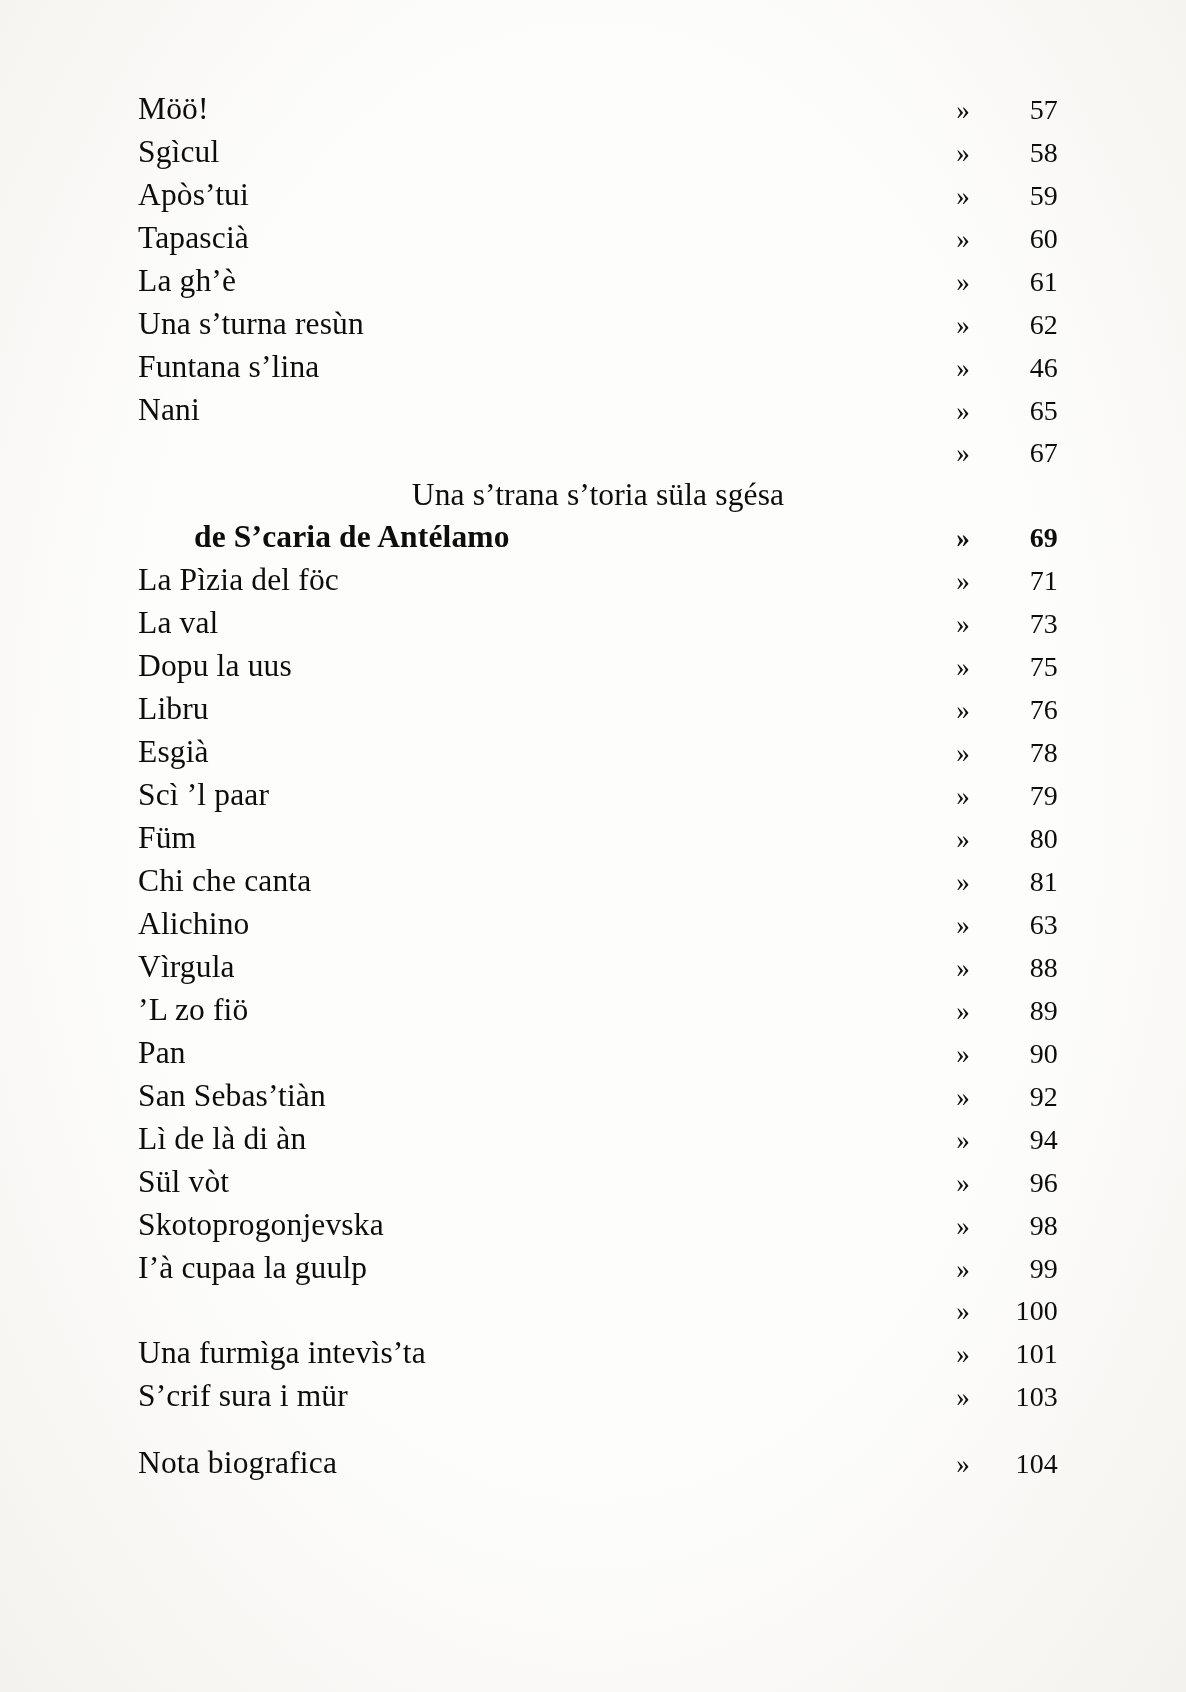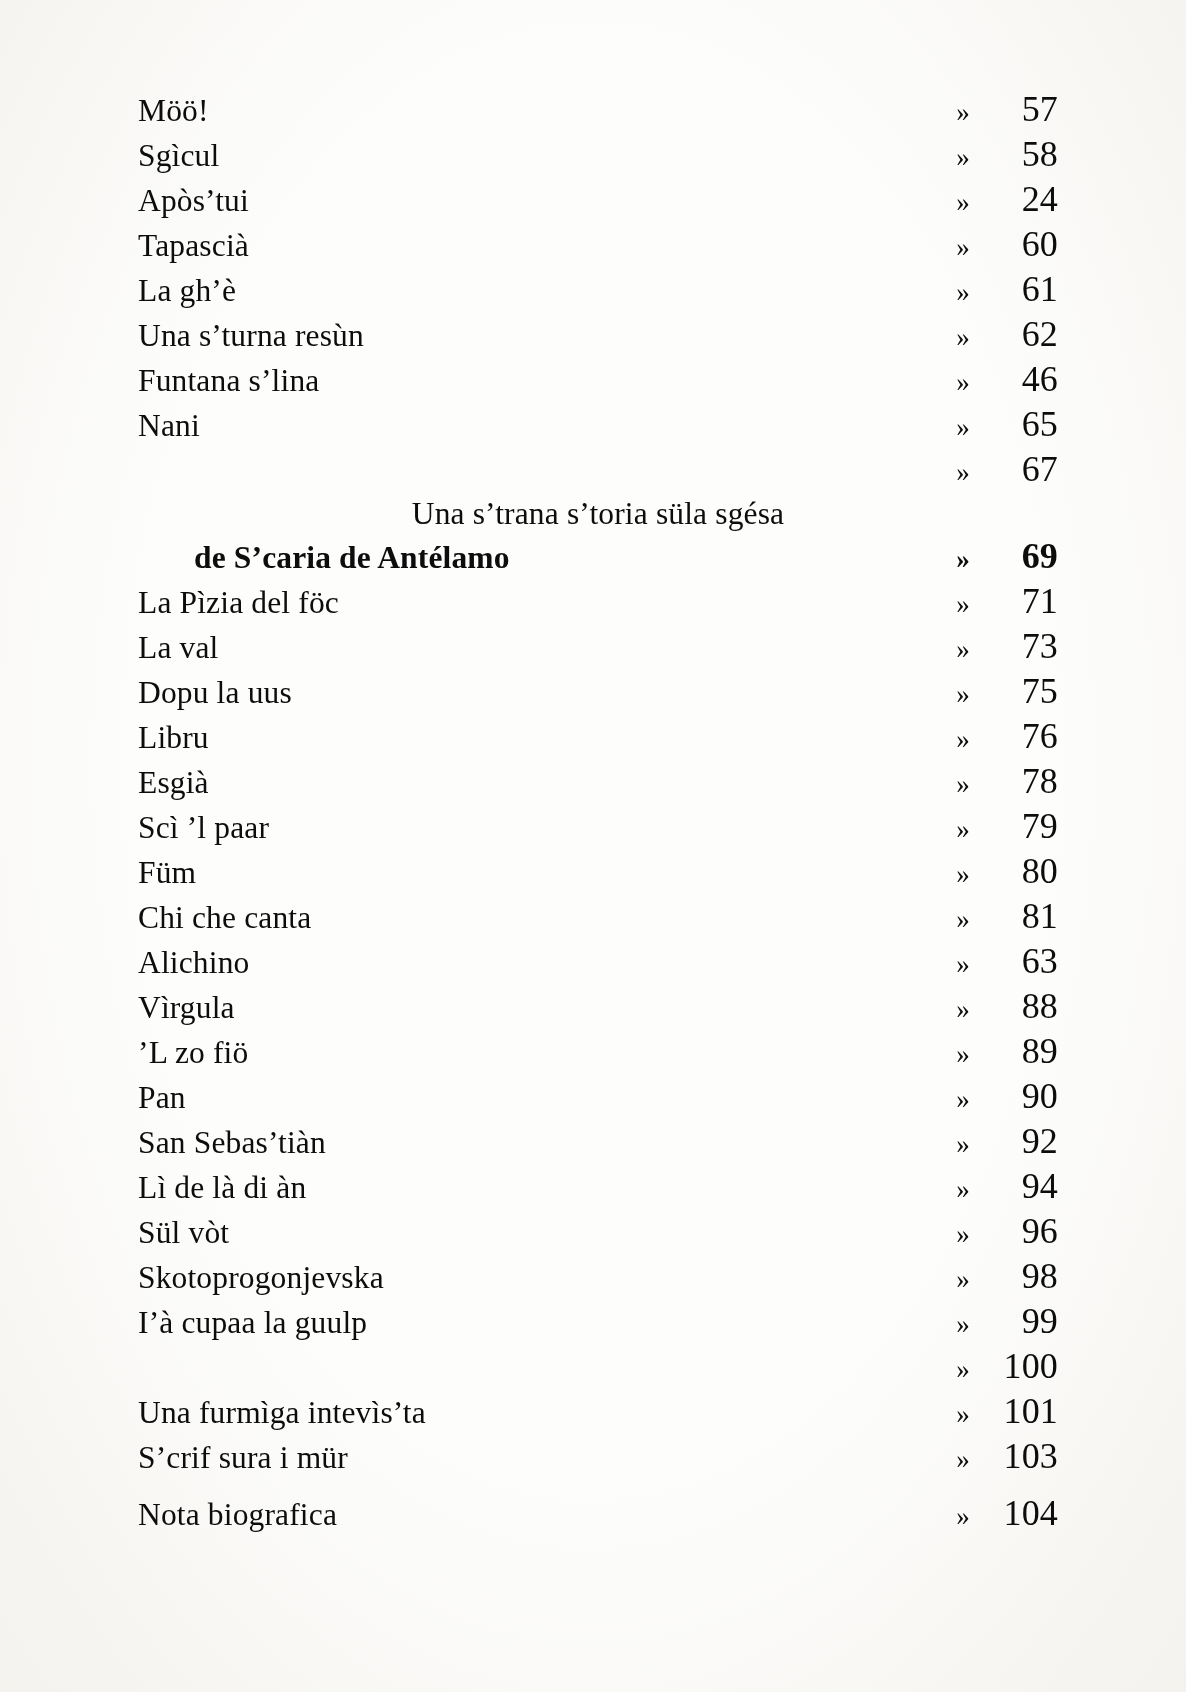--- a/index.html
+++ b/index.html
@@ -52,21 +52,21 @@
   .toc-entry .guillemet {
     flex: 0 0 auto;
     font-size: 27px;
     padding-right: 22px;
   }
 
   .toc-entry .page {
     flex: 0 0 auto;
     width: 66px;
     text-align: right;
-    font-size: 36px;
+    font-size: 28px;
   }
 
   
   .toc-entry.wrapped {
     display: block;
   }
   .toc-entry.wrapped .line-one {
     display: block;
     white-space: pre;
     text-align: center;
@@ -76,21 +76,21 @@
     align-items: baseline;
     font-weight: bold;
   }
   .toc-entry.wrapped .line-two .cont {
     flex: 0 0 auto;
     padding-left: 56px;
     white-space: pre;
   }
 
   .toc-entry.spaced-above {
-    margin-top: 12px;
+    margin-top: 24px;
   }
 </style>
 </head>
 <body>
 
 <div class="paper-grain"></div>
 
 <div class="toc" id="toc">
     <div class="toc-entry">
       <span class="title">Möö!</span>
@@ -101,21 +101,21 @@
     <div class="toc-entry">
       <span class="title">Sgìcul</span>
       <span class="leader"></span>
       <span class="guillemet">»</span>
       <span class="page">58</span>
     </div>
     <div class="toc-entry">
       <span class="title">Apòs’tui</span>
       <span class="leader"></span>
       <span class="guillemet">»</span>
-      <span class="page">24</span>
+      <span class="page">59</span>
     </div>
     <div class="toc-entry">
       <span class="title">Tapascià</span>
       <span class="leader"></span>
       <span class="guillemet">»</span>
       <span class="page">60</span>
     </div>
     <div class="toc-entry">
       <span class="title">La gh’è</span>
       <span class="leader"></span>

